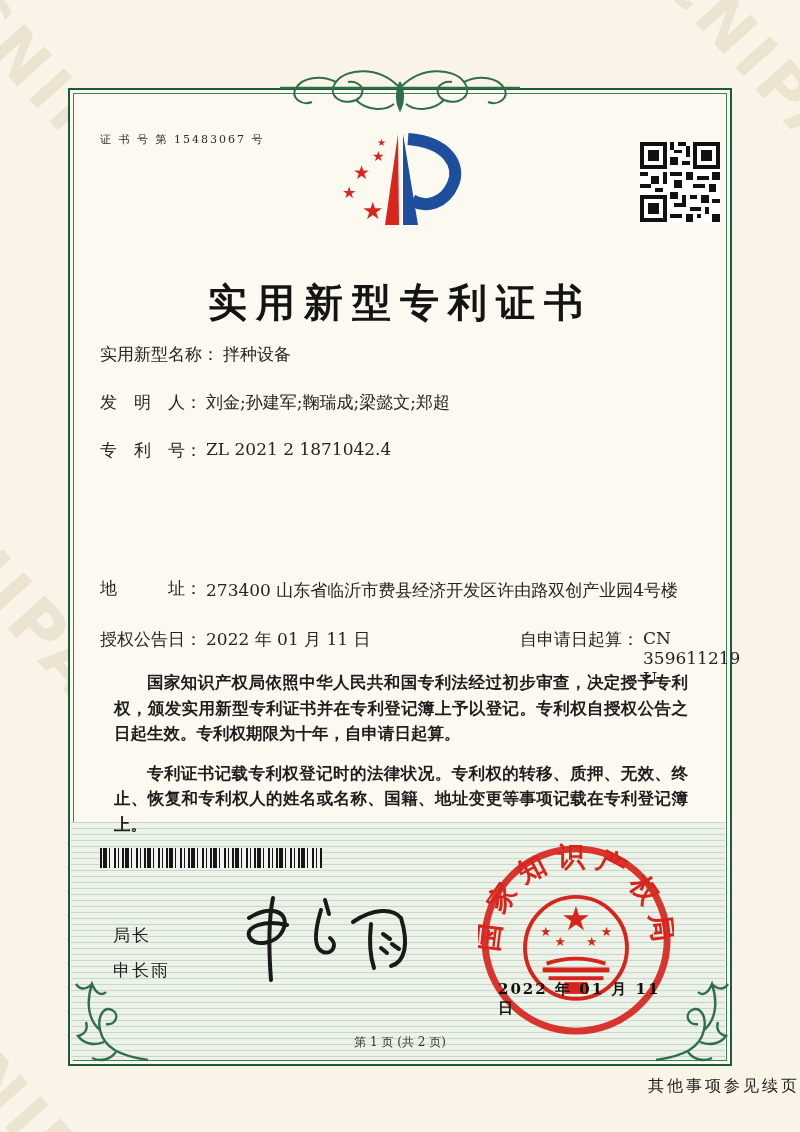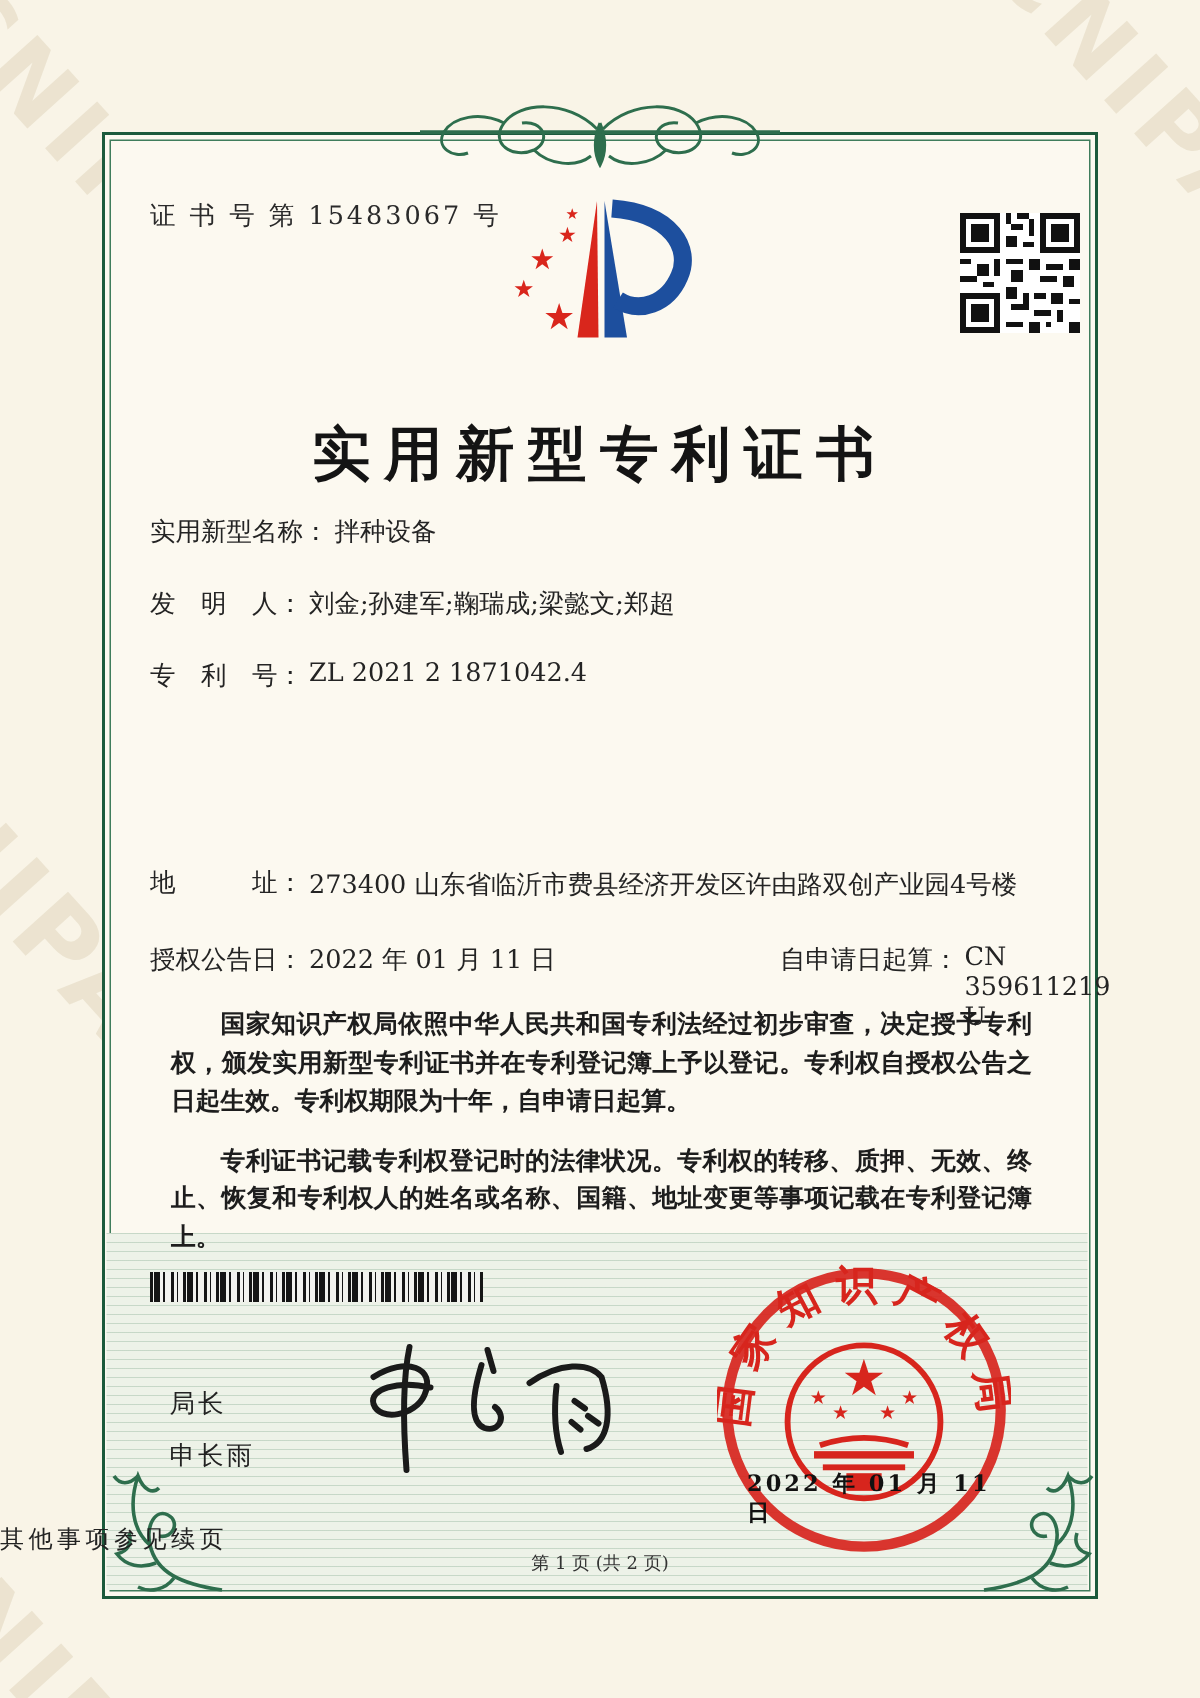--- a/index.html
+++ b/index.html
@@ -16,21 +16,21 @@
       border:2.5px solid #1c5a3c;background:#fcf9f0;z-index:2;}
   .frame-inner{position:absolute;left:3px;top:3px;right:3px;bottom:3px;
       border:1px solid #3f7d5c;}
   
   .waves{position:absolute;left:71px;top:822px;width:654px;height:238px;z-index:3;
       background-color:#edf2e8;
       background-image:repeating-linear-gradient(180deg,rgba(110,155,125,0.30) 0 1px,rgba(0,0,0,0) 1px 6px);}
 
   .content{position:absolute;left:0;top:0;width:800px;height:1132px;z-index:5;}
 
-  .cert-no{position:absolute;left:100px;top:132px;font-size:17px;color:#2a2a2a;letter-spacing:2px;}
+  .cert-no{position:absolute;left:100px;top:132px;font-size:11px;color:#2a2a2a;letter-spacing:2px;}
   .logo{position:absolute;left:328px;top:122px;}
   .qr{position:absolute;left:640px;top:142px;}
   .title{position:absolute;left:0;top:240px;width:800px;text-align:center;
       font-size:39px;font-weight:bold;color:#141414;letter-spacing:9px;margin-top:36px;}
 
   .row{position:absolute;left:100px;font-size:17px;color:#242424;display:flex;}
   .row .lab{white-space:pre;}
   .row .val{margin-left:4px;}
   .addr-val{width:486px;line-height:27px;}
   .pair2{position:absolute;left:420px;top:0;display:flex;font-size:17px;}
@@ -46,21 +46,21 @@
       font-family:"DejaVu Sans","Liberation Sans",sans-serif;font-size:17px;color:#222;}
   .director div{margin-bottom:12px;letter-spacing:2px;margin-top:12px;}
   .sig{position:absolute;left:235px;top:892px;}
 
   .seal{position:absolute;left:478px;top:842px;z-index:6;}
   .seal-date{position:absolute;left:498px;top:980px;width:170px;font-size:15px;
       font-weight:bold;color:#111;letter-spacing:2px;z-index:7;}
 
   .page-info{position:absolute;left:0;top:1034px;width:800px;text-align:center;
       font-size:12px;color:#333;z-index:7;}
-  .continuation{position:absolute;left:0;top:1016px;width:800px;text-align:left;
+  .continuation{position:absolute;left:0;top:1076px;width:800px;text-align:right;
       font-size:16px;color:#222;letter-spacing:3px;}
 
   .ornament-top{position:absolute;left:280px;top:60px;z-index:4;}
   .corner{position:absolute;z-index:4;}
   .corner.bl{left:60px;top:972px;}
   .corner.br{left:652px;top:972px;transform:scaleX(-1);}
 </style>
 </head>
 <body>
 

